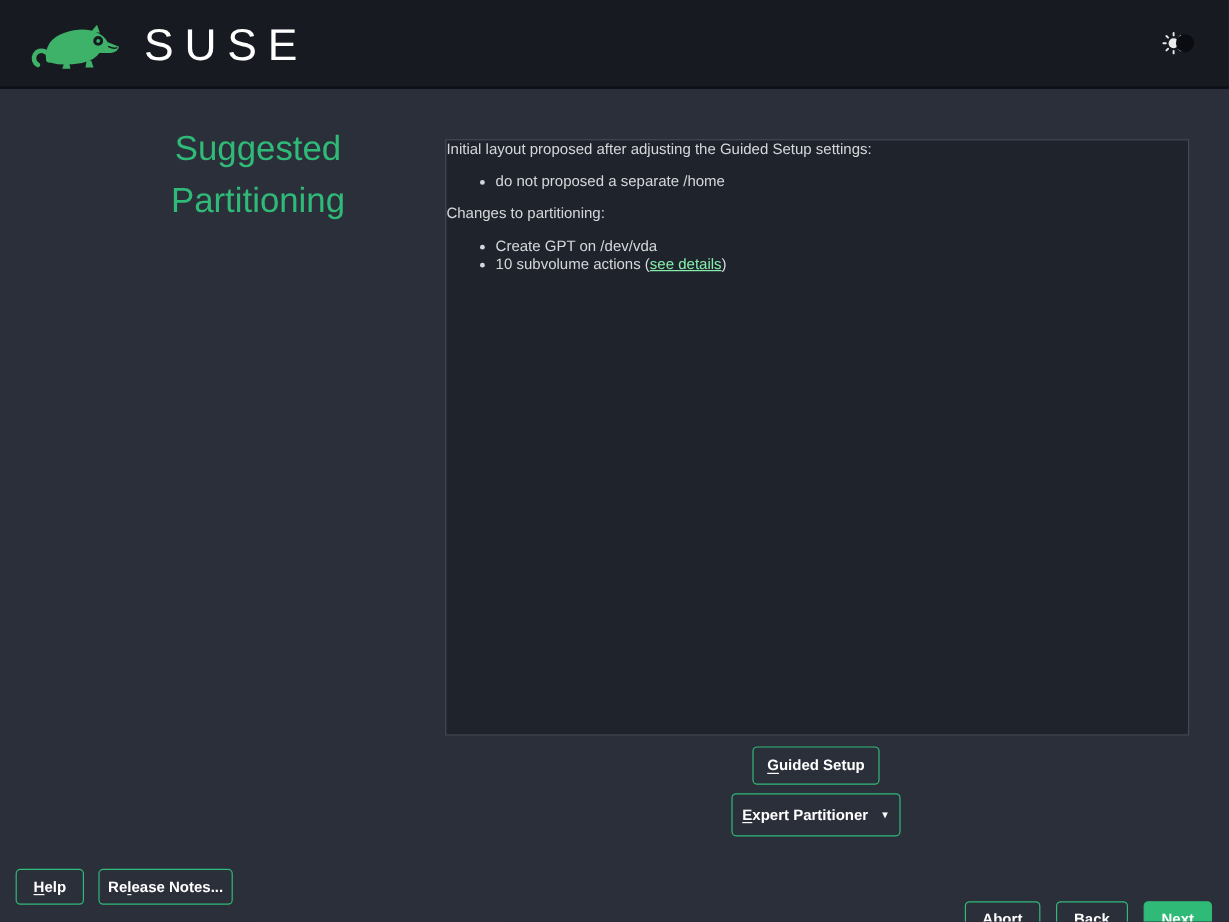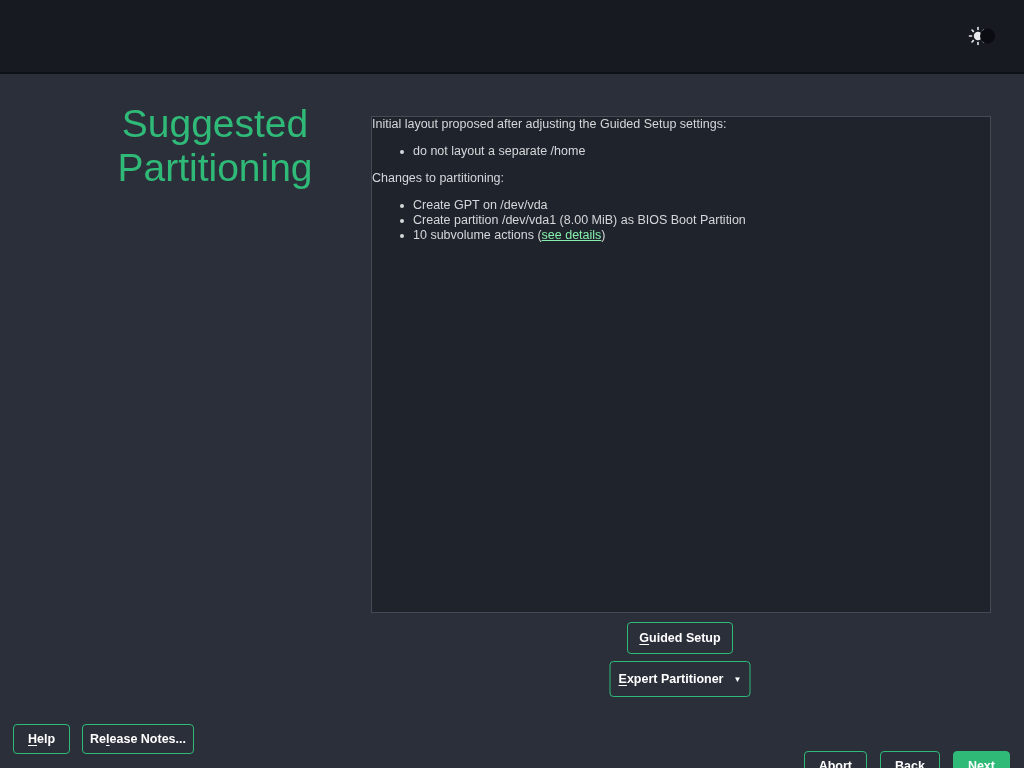--- a/index.html
+++ b/index.html
@@ -24,21 +24,21 @@
   }
   .theme-toggle {
     position:absolute; right:28px; top:26px; width:28px; height:20px;
     cursor:pointer;
   }
 
   
   .page-title {
     position:absolute; left:40px; top:102px; width:350px;
     text-align:center; color:#30ba78;
-    font-size:39px; line-height:44px; font-weight:500;
+    font-size:29px; line-height:44px; font-weight:500;
   }
 
   
   .panel {
     position:absolute; left:371px; top:116px; width:620px; height:497px;
     box-sizing:border-box; background:#1f232c; border:1px solid #454a55;
     color:#d5d7da; font-size:12.5px; line-height:15px;
   }
   .panel p { margin:0 0 12px 0; }
   .panel ul { margin:12px 0; padding:0 0 0 34px; list-style:none; }
@@ -77,20 +77,48 @@
     position:absolute; right:14px; top:724px; display:flex; gap:13px;margin-top:27px;
   }
   .bottombar-left .btn, .bottombar-right .btn { height:30px; padding:0 14px; }
   .btn-release { padding:0 7px !important; }
   .btn-next { background:#30ba78; }
 </style>
 </head>
 <body>
 
 <div class="header">
+  <div class="brand">
+    <svg class="brand-logo" viewBox="0 0 170 100" xmlns="http://www.w3.org/2000/svg">
+
+      <circle cx="26" cy="76" r="13" fill="none" stroke="#3eb269" stroke-width="8" stroke-linecap="round" stroke-dasharray="58 24" transform="rotate(118 26 76)"></circle>
+
+      <path fill="#3eb269" d="M34 80
+        Q30 44 66 32
+        Q96 22 118 30
+        Q134 36 140 48
+        L160 56
+        Q158 65 146 67
+        L126 67
+        Q118 80 96 84
+        Q62 90 44 84
+        Q36 82 34 80 Z"></path>
+
+      <path fill="#3eb269" d="M112 30 L122 18 L127 32 Z"></path>
+
+      <path fill="#3eb269" d="M66 82 l-4 12 l14 0 l-2 -10 Z"></path>
+      <path fill="#3eb269" d="M104 80 l-2 12 l14 0 l-4 -12 Z"></path>
+
+      <circle cx="124" cy="46" r="8.5" fill="#171a21"></circle>
+      <circle cx="124" cy="46" r="3.2" fill="#3eb269"></circle>
+
+      <path d="M142 56 q8 4 14 2" stroke="#171a21" stroke-width="2.5" fill="none" stroke-linecap="round"></path>
+    </svg>
+    <div class="brand-text">SUSE</div>
+  </div>
 
   <svg class="theme-toggle" viewBox="0 0 28 20" xmlns="http://www.w3.org/2000/svg">
     <g stroke="#e8eaec" stroke-width="1.6" stroke-linecap="round">
       <circle cx="10" cy="10" r="4.2" fill="#e8eaec" stroke="none"></circle>
       <line x1="10" y1="1.5" x2="10" y2="3.5"></line>
       <line x1="10" y1="16.5" x2="10" y2="18.5"></line>
       <line x1="1.5" y1="10" x2="3.5" y2="10"></line>
       <line x1="16.5" y1="10" x2="18.5" y2="10"></line>
       <line x1="4" y1="4" x2="5.4" y2="5.4"></line>
       <line x1="14.6" y1="14.6" x2="16" y2="16"></line>
@@ -102,26 +130,25 @@
 </div>
 
 <div class="page-title">
   <div>Suggested</div>
   <div>Partitioning</div>
 </div>
 
 <div class="panel">
   <p>Initial layout proposed after adjusting the Guided Setup settings:</p>
   <ul>
-    <li>do not layout a separate /home</li>
+    <li>do not proposed a separate /home</li>
   </ul>
   <p>Changes to partitioning:</p>
   <ul>
     <li>Create GPT on /dev/vda</li>
-    <li>Create partition /dev/vda1 (8.00 MiB) as BIOS Boot Partition</li>
     <li><span>10 subvolume actions (</span><span class="link">see details</span><span>)</span></li>
   </ul>
 </div>
 
 <button class="btn btn-guided">
     <span></span>
     <span class="accel">G</span>
     <span>uided Setup</span>
   </button>
 

